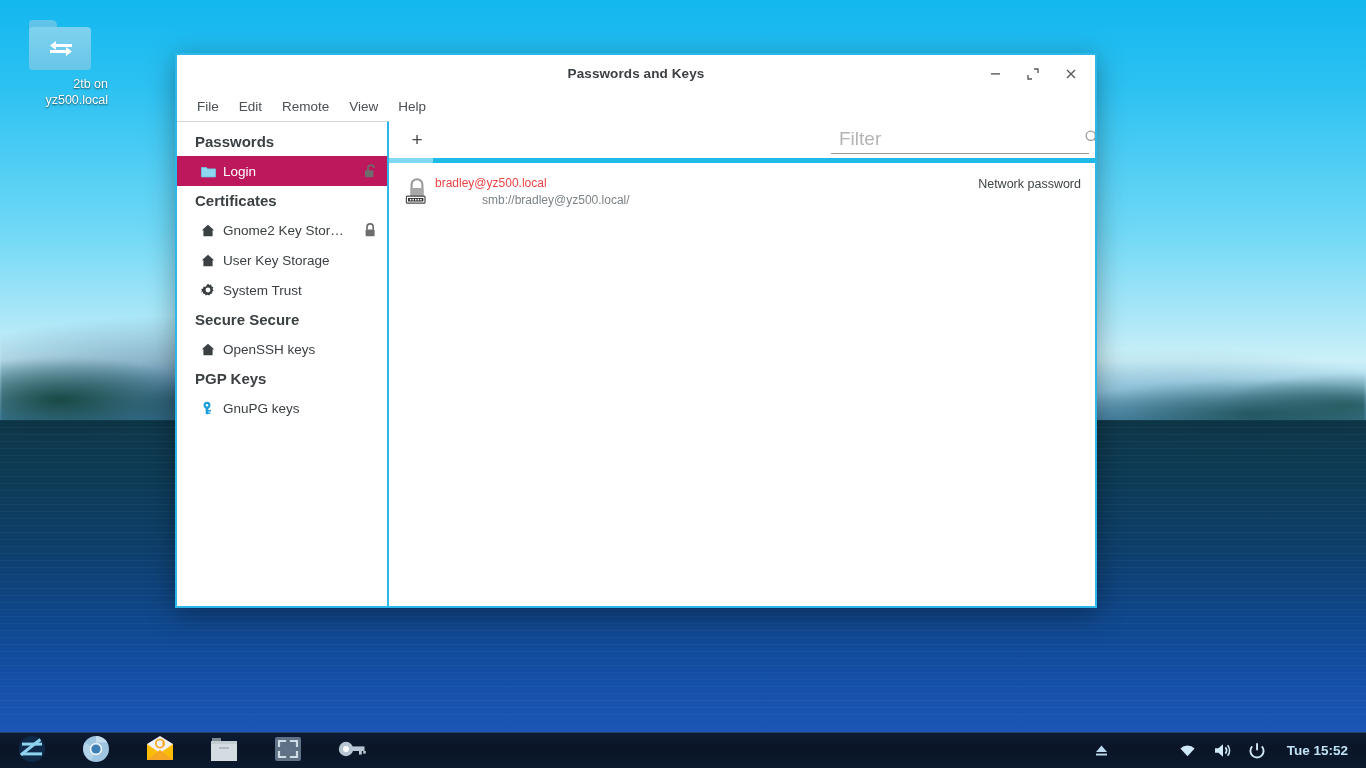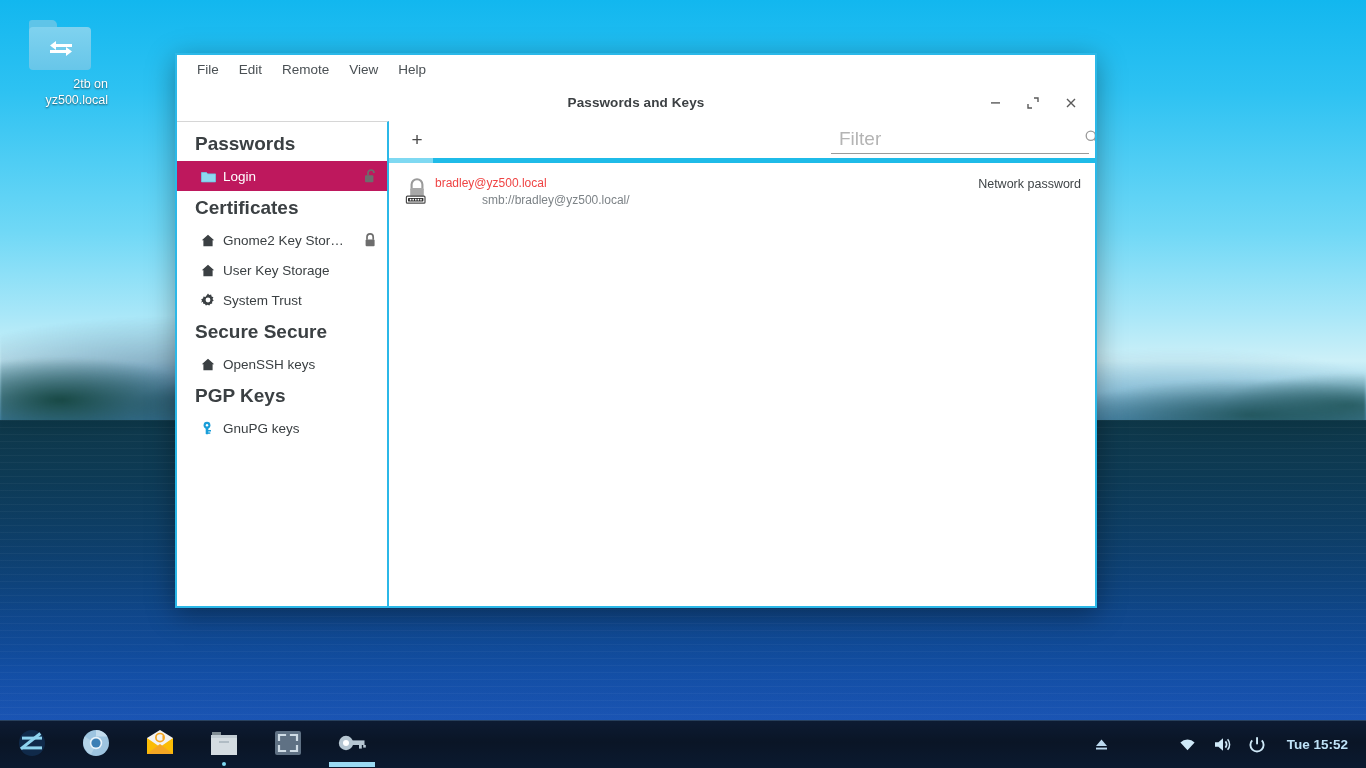--- a/index.html
+++ b/index.html
@@ -148,21 +148,21 @@
   
   #sidebar {
     width: 212px; flex: 0 0 212px;
     background: #ffffff;
     border-top: 1px solid #d6d6d6;
     border-right: 2px solid #2bb8e8;
     overflow: hidden;
     padding-top: 5px;
   }
   .group-header {
-    font-size: 19px; font-weight: bold; color: #3b4043;
+    font-size: 15px; font-weight: bold; color: #3b4043;
     padding: 6px 0 6px 18px;
     cursor: default;
   }
   .side-row {
     height: 30px;
     display: flex; align-items: center;
     padding: 0 10px 0 22px;
     font-size: 13.5px; color: #3b4043;
     cursor: default;
   }
@@ -233,21 +233,21 @@
   .entry-title { font-size: 12px; color: #ef4444; line-height: 18px; }
   .entry-sub { font-size: 12px; color: #7d8387; line-height: 16px; margin-left: 47px; }
   .entry-type {
     margin-left: auto; font-size: 12.5px; color: #3f4447;
     padding-top: 3px; white-space: nowrap;
   }
 
   
   #taskbar {
     position: absolute; left: 0; right: 0; bottom: 0;
-    height: 48px;
+    height: 36px;
     background: linear-gradient(180deg, #0d1b33 0%, #0a1526 45%, #0b1a30 100%);
     border-top: 1px solid rgba(120,170,220,0.28);
     display: flex; align-items: center;
   }
   #tb-left { display: flex; align-items: center; height: 100%; }
   .tb-item {
     width: 64px; height: 48px;
     display: flex; align-items: center; justify-content: center;
     position: relative; cursor: pointer;
   }
@@ -296,48 +296,48 @@
       </div>
     </div>
     <div class="label">
       <div>2tb on</div>
       <div>yz500.local</div>
     </div>
   </div>
 
   <div id="app-window">
 
+    <div id="titlebar">
+      <div class="title">Passwords and Keys</div>
+      <div id="win-controls">
+        <div class="wbtn">
+          <svg width="13" height="13" viewBox="0 0 13 13">
+            <rect x="2" y="6.2" width="9" height="1.4" fill="#5a5a5a"></rect>
+          </svg>
+        </div>
+        <div class="wbtn">
+          <svg width="14" height="14" viewBox="0 0 14 14">
+            <path d="M8 2 h4 v4" fill="none" stroke="#5a5a5a" stroke-width="1.4"></path>
+            <path d="M6 12 h-4 v-4" fill="none" stroke="#5a5a5a" stroke-width="1.4"></path>
+          </svg>
+        </div>
+        <div class="wbtn">
+          <svg width="14" height="14" viewBox="0 0 14 14">
+            <path d="M3 3 L11 11 M11 3 L3 11" stroke="#5a5a5a" stroke-width="1.4" fill="none"></path>
+          </svg>
+        </div>
+      </div>
+    </div>
+
     <div id="menubar">
       <div class="menu-item">File</div>
       <div class="menu-item">Edit</div>
       <div class="menu-item">Remote</div>
       <div class="menu-item">View</div>
       <div class="menu-item">Help</div>
-    </div>
-
-    <div id="titlebar">
-      <div class="title">Passwords and Keys</div>
-      <div id="win-controls">
-        <div class="wbtn">
-          <svg width="13" height="13" viewBox="0 0 13 13">
-            <rect x="2" y="6.2" width="9" height="1.4" fill="#5a5a5a"></rect>
-          </svg>
-        </div>
-        <div class="wbtn">
-          <svg width="14" height="14" viewBox="0 0 14 14">
-            <path d="M8 2 h4 v4" fill="none" stroke="#5a5a5a" stroke-width="1.4"></path>
-            <path d="M6 12 h-4 v-4" fill="none" stroke="#5a5a5a" stroke-width="1.4"></path>
-          </svg>
-        </div>
-        <div class="wbtn">
-          <svg width="14" height="14" viewBox="0 0 14 14">
-            <path d="M3 3 L11 11 M11 3 L3 11" stroke="#5a5a5a" stroke-width="1.4" fill="none"></path>
-          </svg>
-        </div>
-      </div>
     </div>
 
     <div id="body-split">
 
       <div id="sidebar">
 
         <div class="group-header">Passwords</div>
         <div class="side-row selected">
           <span class="ico">
             <svg width="15" height="13" viewBox="0 0 15 13">

